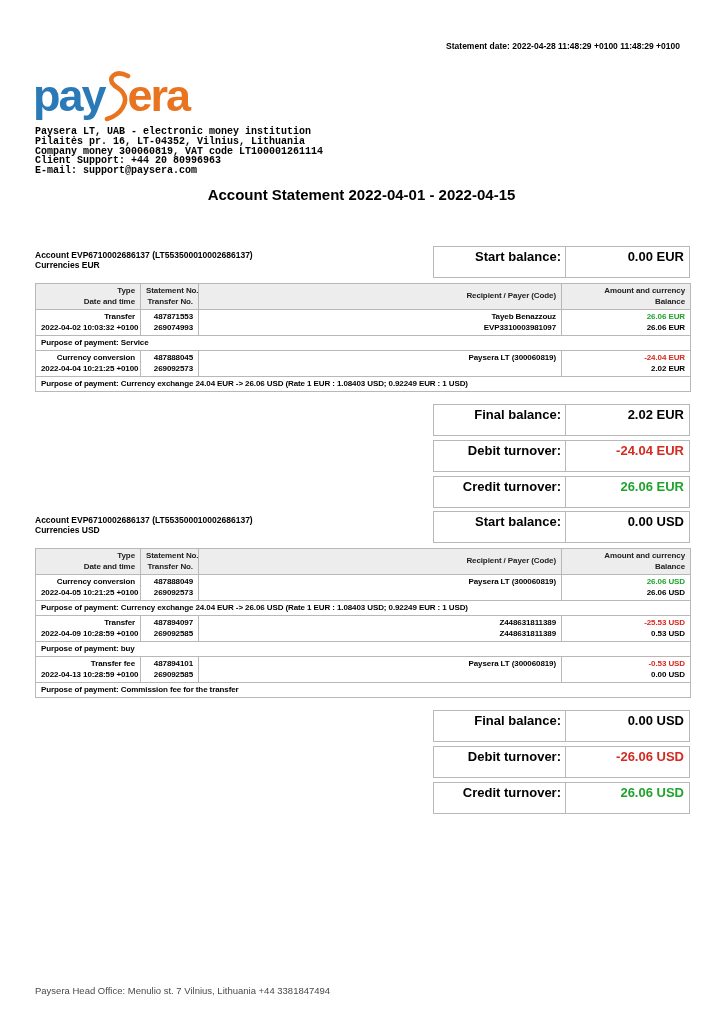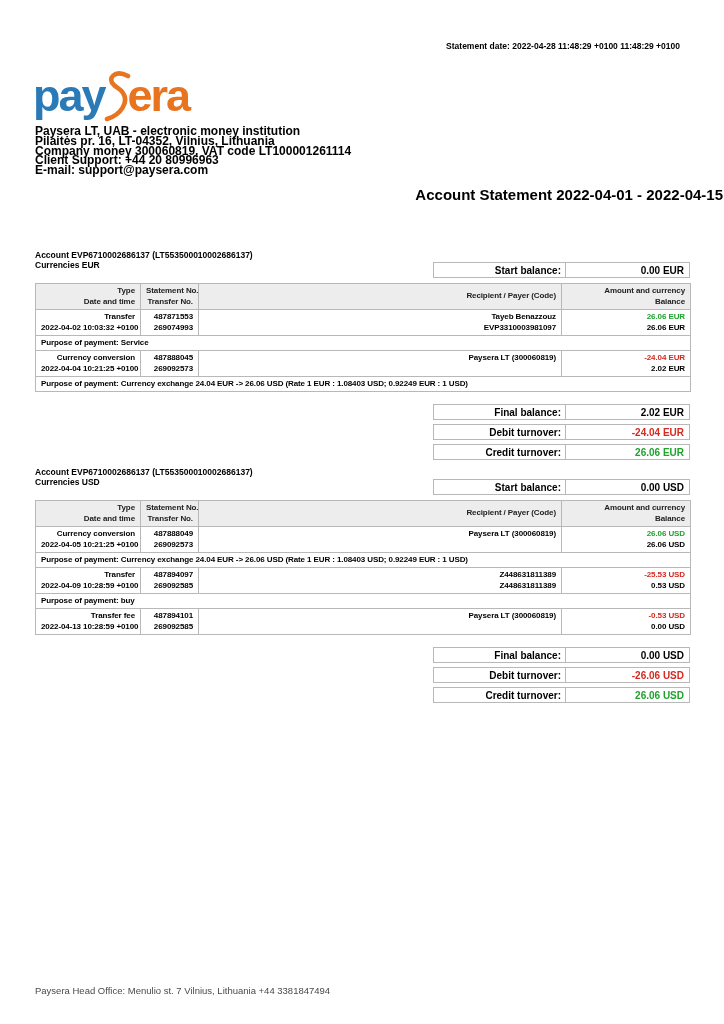--- a/index.html
+++ b/index.html
@@ -23,40 +23,40 @@
     position:absolute;top:70px;left:33px;
     display:flex;align-items:flex-start;height:52px;
   }
   .logo .word{font-size:45px;line-height:52px;letter-spacing:-2px;}
   .logo .blue{color:var(--logo-blue);}
   .logo .orange{color:var(--logo-orange);}
   .logo svg{margin:0 -3px 0 -1px;}
   
   .company{
     position:absolute;top:127px;left:35px;
-    font-size:12px;line-height:9.8px;
+    font-size:10px;line-height:9.8px;font-family:Liberation Mono, monospace;
   }
   .title{
     position:absolute;top:186px;left:0;width:723px;
-    text-align:right;font-size:15px;
+    text-align:center;font-size:15px;
   }
   .client{
     position:absolute;top:215px;left:35px;
     font-size:8.5px;line-height:10px;
   }
   .accounts{
     position:absolute;top:250px;left:35px;width:655px;
   }
   .account-section{margin-bottom:7px;}
   .acct-head{position:relative;height:28px;}
   .acct-line{font-size:8.5px;line-height:10px;}
   .balance-row{
-    display:flex;width:257px;height:16px;
+    display:flex;width:257px;height:32px;
     border:1px solid #b8b8b8;box-sizing:border-box;
-    font-size:10px;background:#fff;
+    font-size:13px;background:#fff;
   }
   .balance-row .lbl{
     width:132px;border-right:1px solid #b8b8b8;
     text-align:right;padding:2px 4px 0 0;box-sizing:border-box;
   }
   .balance-row .val{flex:1;text-align:right;padding:2px 5px 0 0;box-sizing:border-box;}
   .acct-head .balance-row{position:absolute;right:0;bottom:0;}
   
   .tx-table{
     border-collapse:collapse;table-layout:fixed;
@@ -287,20 +287,23 @@
                 <div>269092585</div>
               </td>
               <td>
                 <div>Paysera LT (300060819)</div>
               </td>
               <td>
                 <div class="debit">-0.53 USD</div>
                 <div>0.00 USD</div>
               </td>
             </tr>
+            <tr class="purpose">
+              <td class="purpose-cell" colspan="4">Purpose of payment: Commission fee for the transfer</td>
+            </tr>
           </tbody>
         </table>
         <div class="summary">
           <div class="balance-row">
             <div class="lbl">Final balance:</div>
             <div class="val">0.00 USD</div>
           </div>
           <div class="balance-row">
             <div class="lbl">Debit turnover:</div>
             <div class="val debit">-26.06 USD</div>

